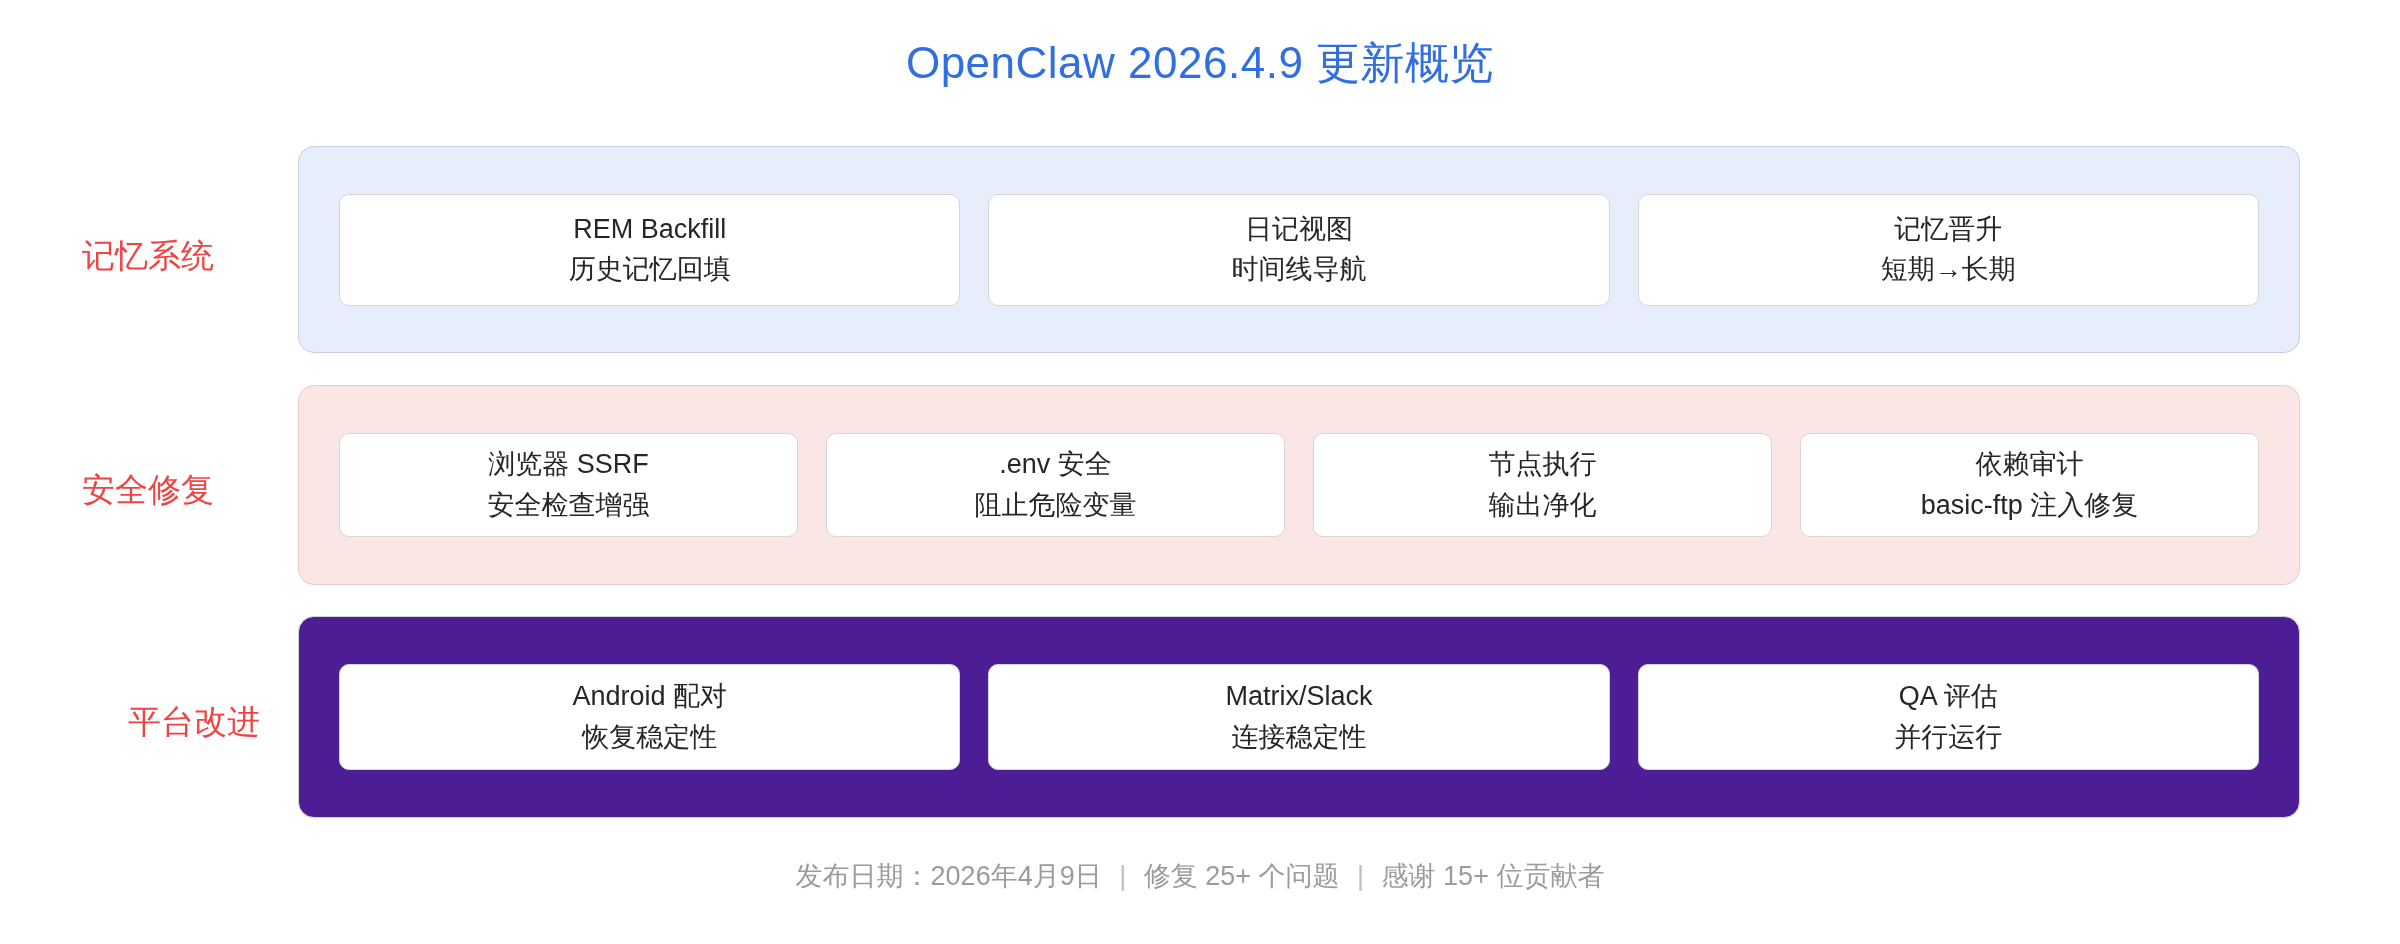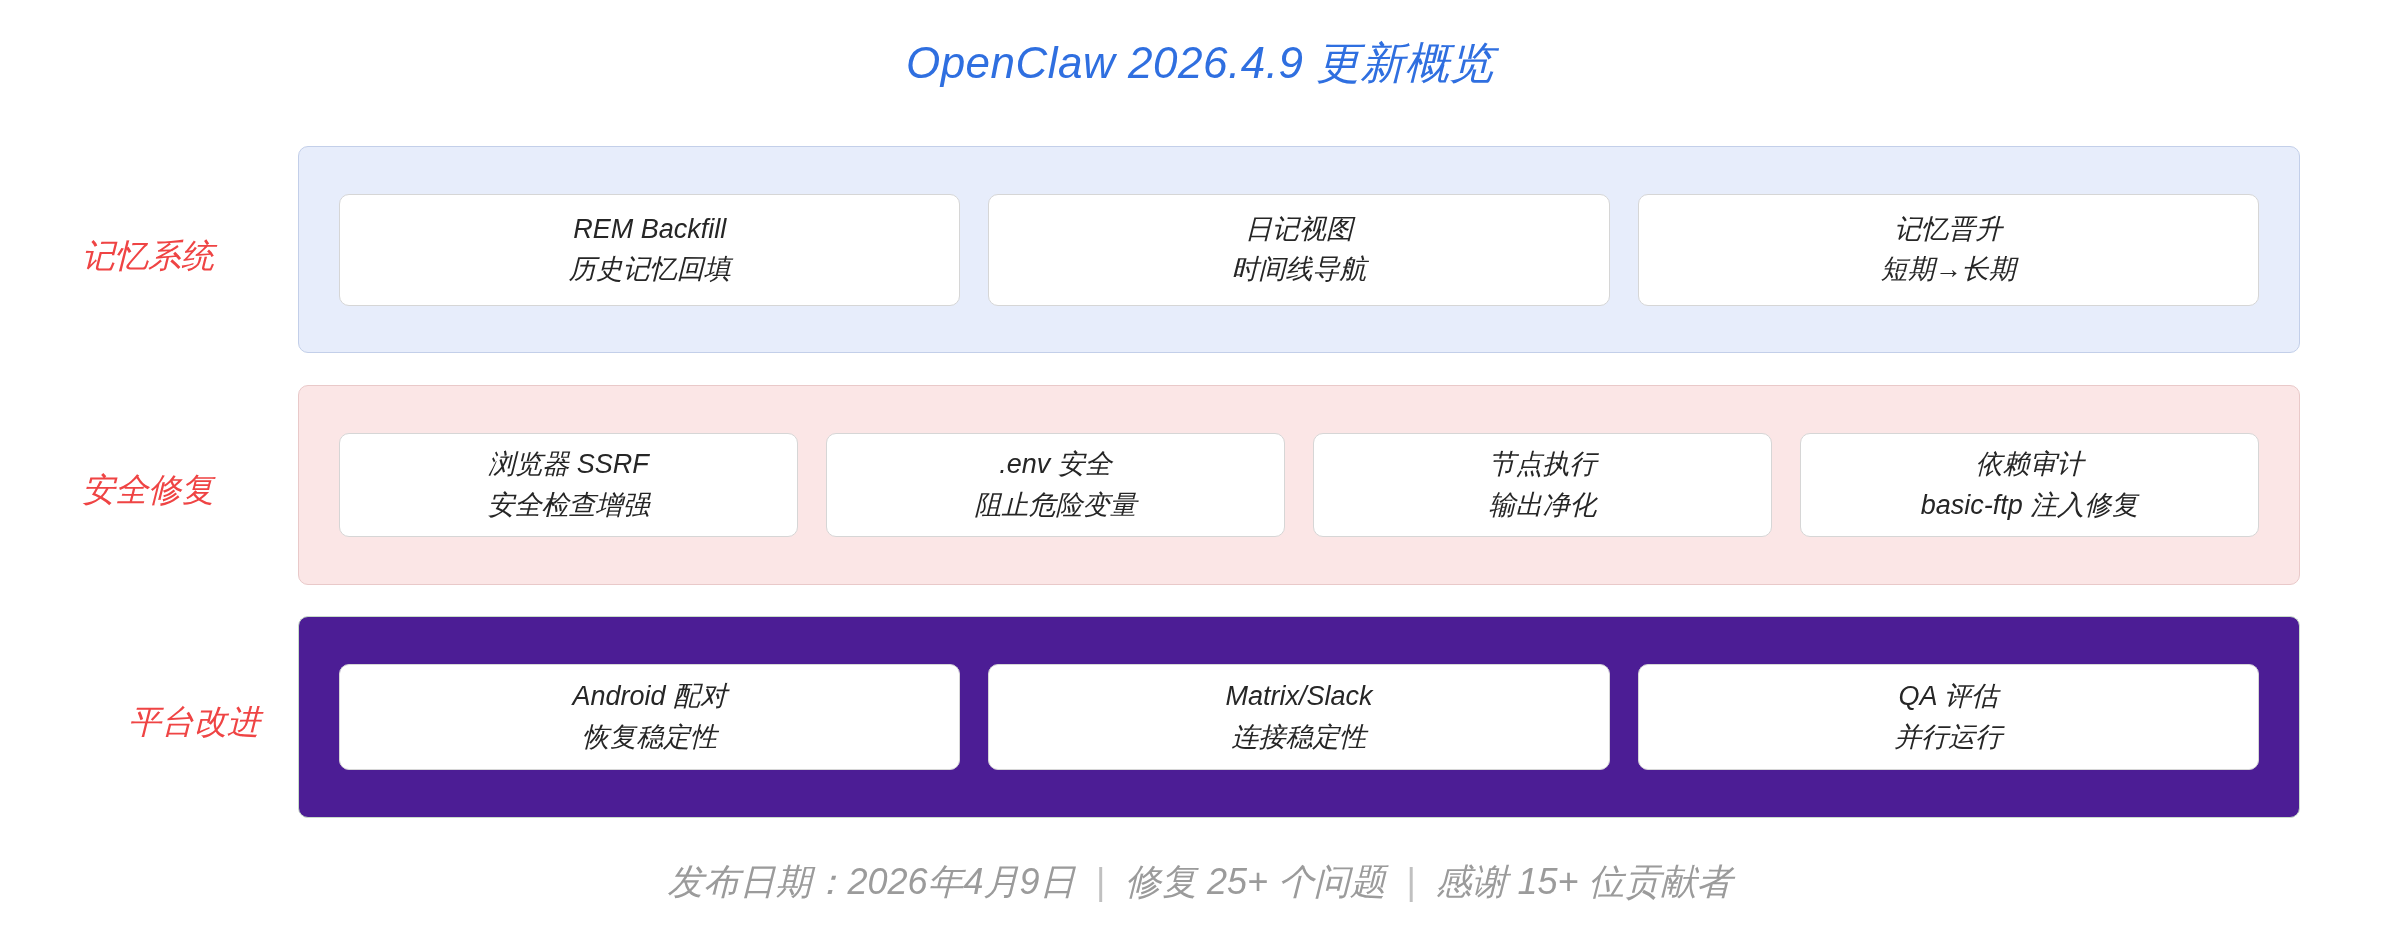--- a/index.html
+++ b/index.html
@@ -13,21 +13,20 @@
     height: 944px;
     font-family: "Liberation Sans", "DejaVu Sans", sans-serif;
     overflow: hidden;
     position: relative;
   }
   #page {
     position: relative;
     width: 2048px;
     height: 944px;
     background: #ffffff;
-    font-style: italic;
   }
 
   
   .page-title {
     position: absolute;
     top: 34px;
     left: 0;
     width: 2400px;
     text-align: center;
     font-size: 44px;
@@ -51,21 +50,21 @@
     font-size: 33px;
     color: #ef4444;
     font-weight: 400;
     white-space: nowrap;
   }
   .band {
     position: absolute;
     left: 298px;
     width: 2002px;
     box-sizing: border-box;
-    border-radius: 10px;
+    border-radius: 16px;
     display: flex;
     align-items: center;
     justify-content: space-between;
   }
   .band-inner {
     display: flex;
     width: 100%;
     height: 100%;
     align-items: center;
     justify-content: space-between;
@@ -126,21 +125,21 @@
   .card-line { display: block; white-space: nowrap; }
   .card-line.title-line { margin-bottom: 3px; }
 
   
   .footer {
     position: absolute;
     top: 858px;
     left: 0;
     width: 2400px;
     text-align: center;
-    font-size: 36px;
+    font-size: 27px;
     color: #9b9b9b;
     white-space: nowrap;
   }
   .footer-sep { padding: 0 10px; color: #c0c0c0; }
 </style>
 </head>
 <body>
 
 <div id="page">
 

